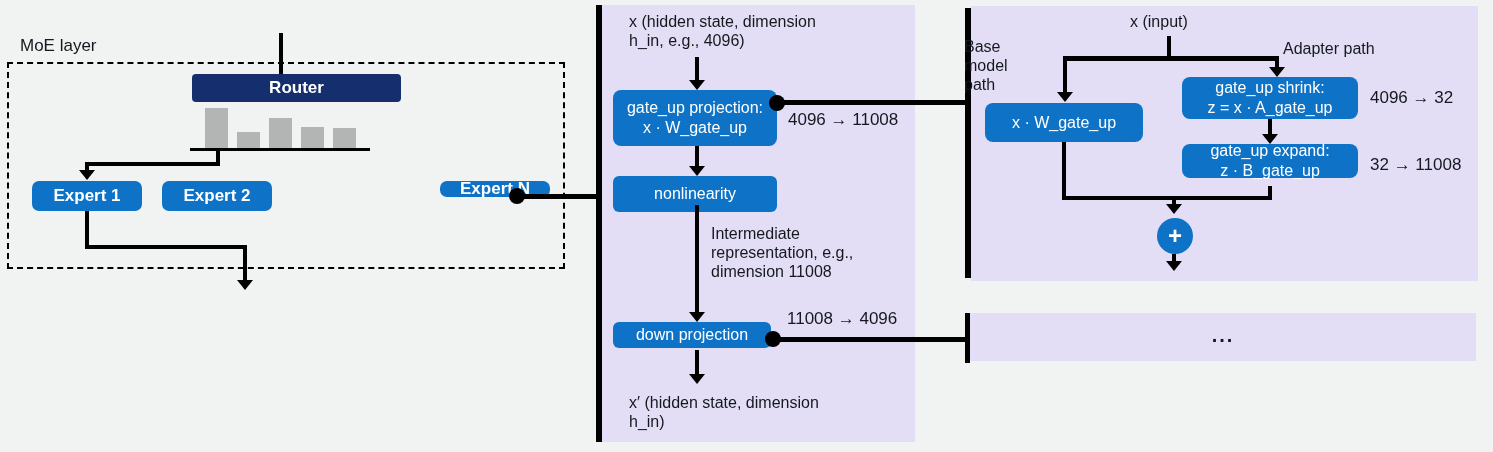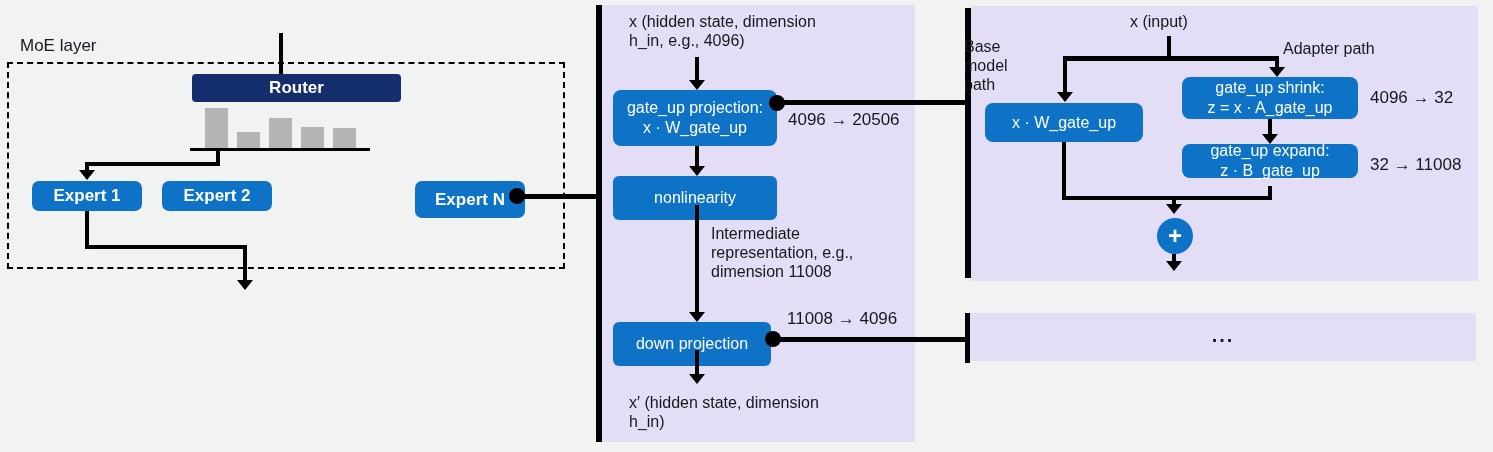--- a/index.html
+++ b/index.html
@@ -59,21 +59,21 @@
     </div>
   <div class="hline" style="left:190px;top:148px;width:180px;height:3px;"></div>
 
   <div class="vline" style="left:216px;top:148px;width:4px;height:18px;"></div>
   <div class="hline" style="left:85px;top:162px;width:135px;height:4px;"></div>
   <div class="vline" style="left:85px;top:162px;width:4px;height:10px;"></div>
   <div class="arrdown" style="left:79px;top:170px;"></div>
 
   <div class="bluebox bold" style="left:32px;top:181px;width:110px;height:30px;font-size:17px;">Expert 1</div>
   <div class="bluebox bold" style="left:162px;top:181px;width:110px;height:30px;font-size:17px;">Expert 2</div>
-  <div class="bluebox bold" style="left:415px;top:181px;width:110px;height:37px;font-size:17px;">Expert N</div>
+  <div class="bluebox bold" style="left:440px;top:181px;width:110px;height:16px;font-size:17px;">Expert N</div>
 
   <div class="dot" style="left:509px;top:188px;"></div>
   <div class="hline" style="left:517px;top:194px;width:80px;height:5px;"></div>
 
   <div class="vline" style="left:85px;top:211px;width:4px;height:38px;"></div>
   <div class="hline" style="left:85px;top:245px;width:162px;height:4px;"></div>
   <div class="vline" style="left:243px;top:245px;width:4px;height:36px;"></div>
   <div class="arrdown" style="left:237px;top:280px;"></div>
 
   <div class="blackbar" style="left:596px;top:5px;width:6px;height:437px;"></div>
@@ -82,34 +82,34 @@
   <div class="txt" style="left:629px;top:12px;">x  (hidden state, dimension
 h_in, e.g., 4096)</div>
 
   <div class="vline" style="left:695px;top:57px;width:4px;height:25px;"></div>
   <div class="arrdown" style="left:689px;top:80px;"></div>
 
   <div class="bluebox" style="left:613px;top:90px;width:164px;height:56px;border-radius:8px;">gate_up projection:
 x · W_gate_up</div>
   <div class="dot" style="left:769px;top:95px;"></div>
   <div class="hline" style="left:777px;top:100px;width:188px;height:5px;"></div>
-  <div class="dims" style="left:788px;top:110px;">4096 → 20506</div>
+  <div class="dims" style="left:788px;top:110px;">4096 → 11008</div>
 
   <div class="vline" style="left:695px;top:146px;width:4px;height:21px;"></div>
   <div class="arrdown" style="left:689px;top:166px;"></div>
 
-  <div class="bluebox" style="left:613px;top:176px;width:164px;height:44px;border-radius:6px;">nonlinearity</div>
+  <div class="bluebox" style="left:613px;top:176px;width:164px;height:36px;border-radius:6px;">nonlinearity</div>
 
   <div class="vline" style="left:695px;top:205px;width:4px;height:109px;"></div>
   <div class="arrdown" style="left:689px;top:312px;"></div>
   <div class="txt" style="left:711px;top:224px;">Intermediate
 representation, e.g.,
 dimension 11008</div>
 
-  <div class="bluebox" style="left:613px;top:322px;width:158px;height:44px;border-radius:6px;">down projection</div>
+  <div class="bluebox" style="left:613px;top:322px;width:158px;height:26px;border-radius:6px;">down projection</div>
   <div class="dims" style="left:787px;top:309px;">11008 → 4096</div>
   <div class="dot" style="left:765px;top:331px;"></div>
   <div class="hline" style="left:773px;top:337px;width:192px;height:5px;"></div>
 
   <div class="vline" style="left:695px;top:350px;width:4px;height:25px;"></div>
   <div class="arrdown" style="left:689px;top:374px;"></div>
 
   <div class="txt" style="left:629px;top:393px;">x′  (hidden state, dimension
 h_in)</div>
 

